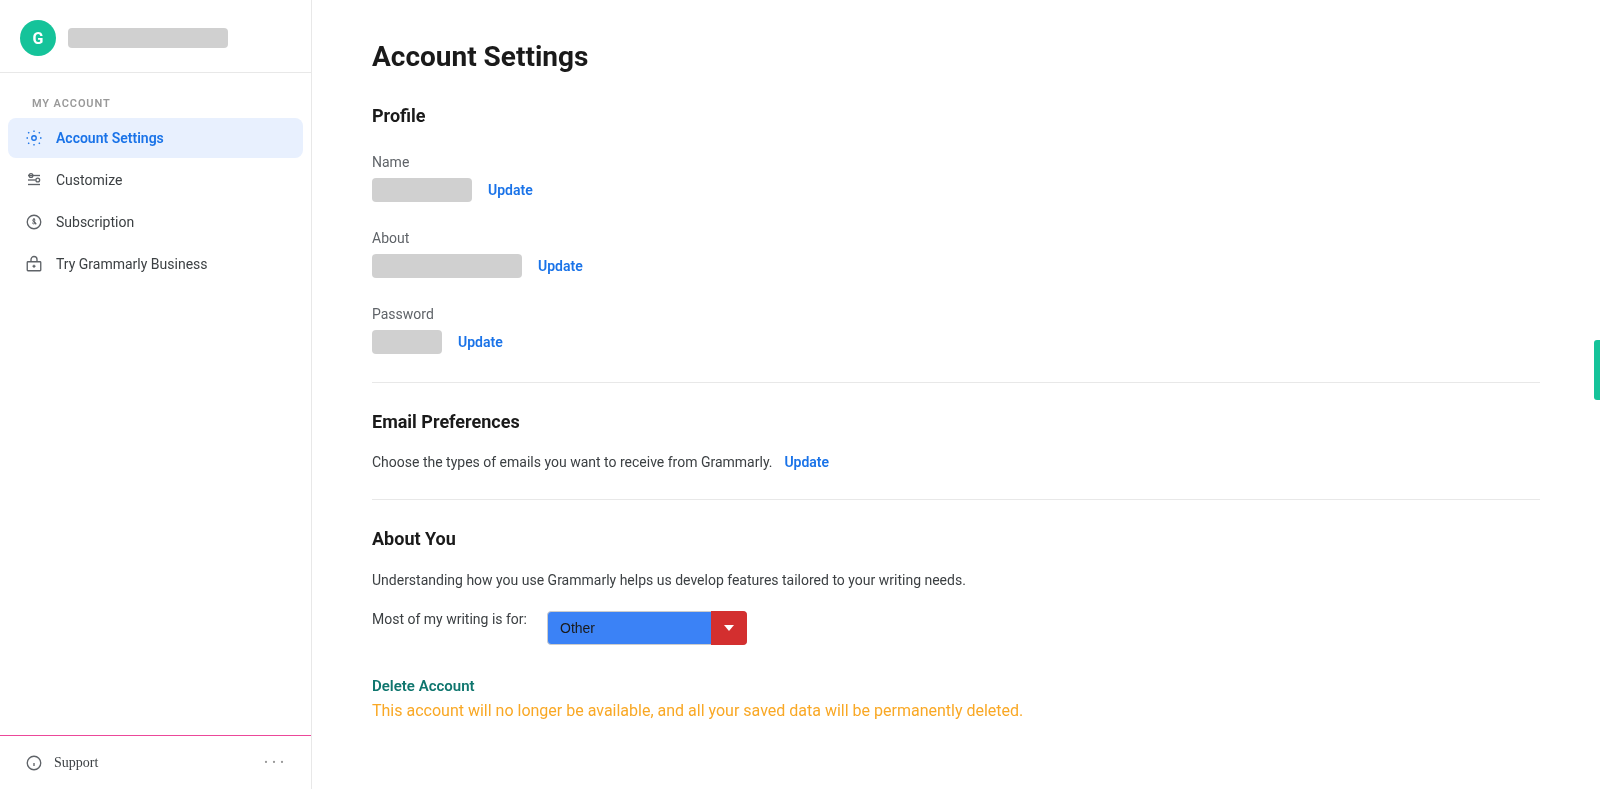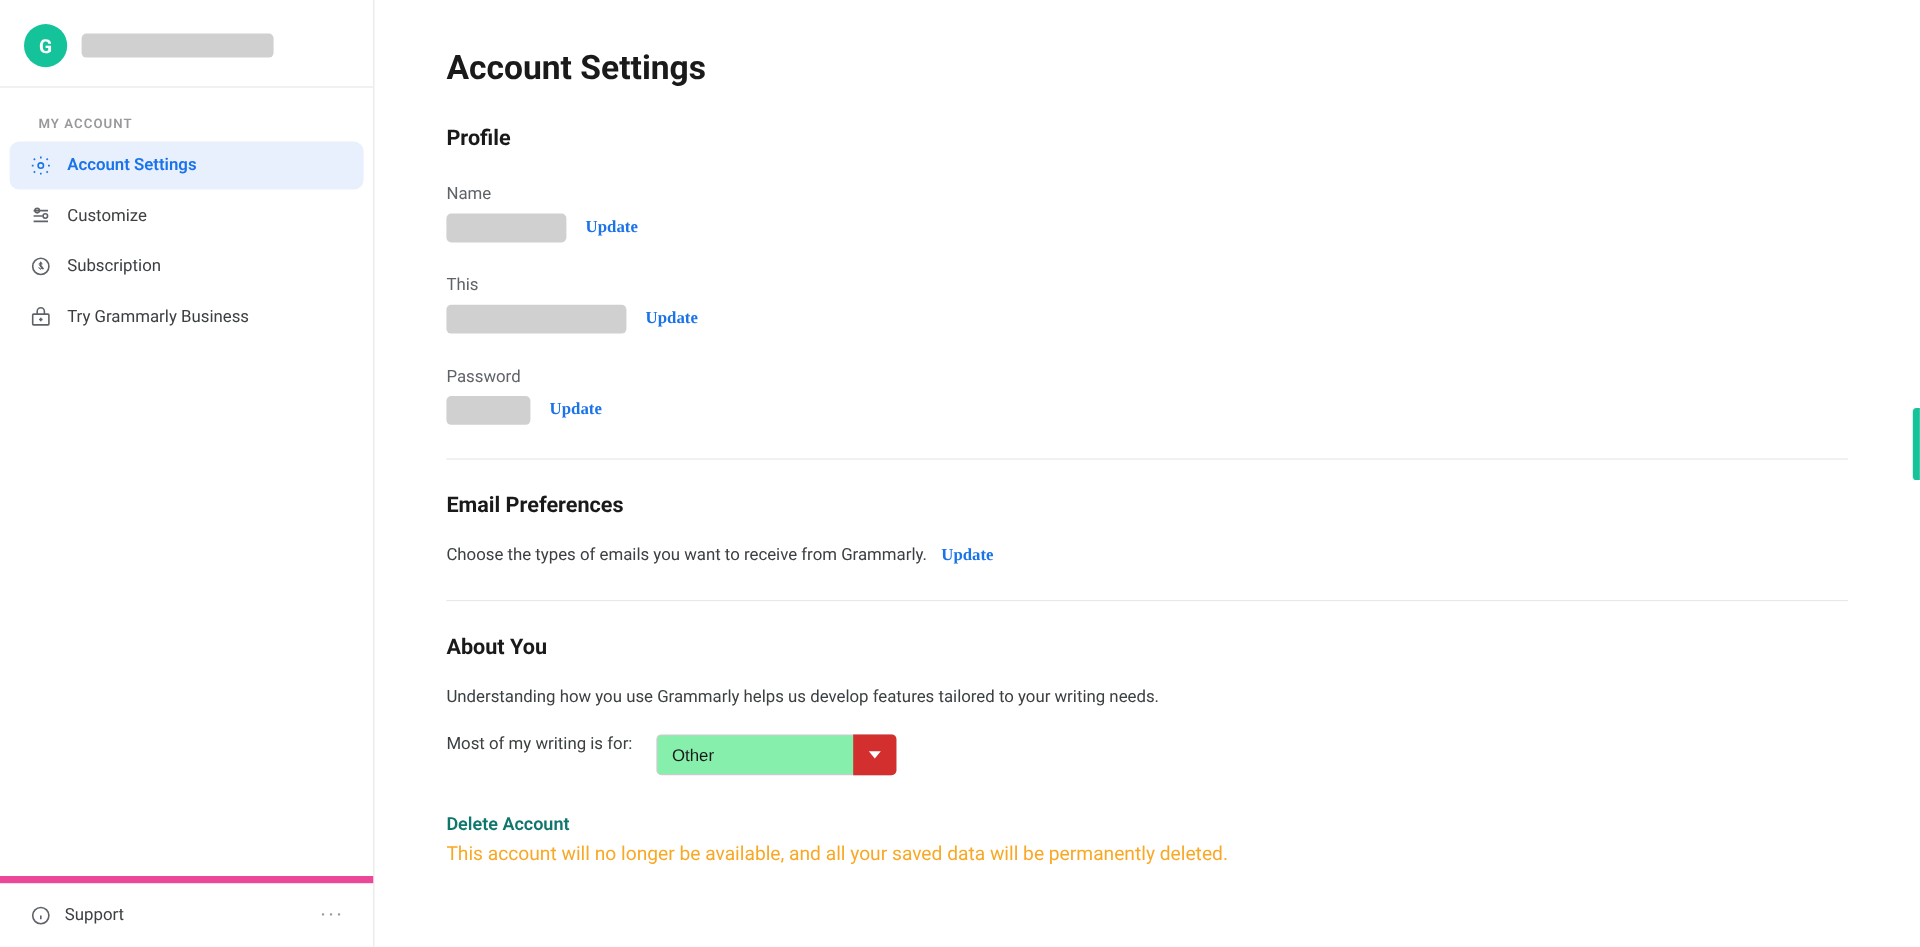--- a/index.html
+++ b/index.html
@@ -92,24 +92,25 @@
       color: #1a73e8;
     }
 
     .nav-label {
       font-size: 14px;
       color: #3c4043;
     }
 
     .sidebar-footer {
       padding: 16px 24px;
-      border-top: 6px solid #ec4899;
+      border-top: 1px solid #ec4899;
       display: flex;
       align-items: center;
       justify-content: space-between;
+      font-family: Liberation Serif, serif;
     }
 
     .support-item {
       display: flex;
       align-items: center;
       gap: 10px;
       cursor: pointer;
     }
 
     .support-label {
@@ -178,21 +179,20 @@
     .field-placeholder.name { width: 100px; }
     .field-placeholder.email { width: 150px; }
     .field-placeholder.password { width: 70px; }
 
     .update-link {
       font-size: 14px;
       font-weight: 600;
       color: #1a73e8;
       cursor: pointer;
       text-decoration: none;
-      font-family: Liberation Serif, serif;
     }
 
     .email-pref-text {
       font-size: 14px;
       color: #3c4043;
       display: inline;
     }
 
     .about-you-description {
       font-size: 14px;
@@ -217,21 +217,21 @@
     }
 
     .writing-select {
       width: 200px;
       padding: 8px 40px 8px 12px;
       font-size: 14px;
       color: #1a1a1a;
       border: 1px solid #ccc;
       border-radius: 4px;
       appearance: none;
-      background: #86efac;
+      background: #3b82f6;
       cursor: pointer;
     }
 
     .select-arrow {
       position: absolute;
       right: 0;
       top: 0;
       bottom: 0;
       width: 36px;
       background: #d32f2f;
@@ -370,21 +370,21 @@
 
     <div class="field-row">
       <div class="field-label">Name</div>
       <div class="field-value-row">
         <div class="field-placeholder name"></div>
         <a class="update-link">Update</a>
       </div>
     </div>
 
     <div class="field-row">
-      <div class="field-label">This</div>
+      <div class="field-label">About</div>
       <div class="field-value-row">
         <div class="field-placeholder email"></div>
         <a class="update-link">Update</a>
       </div>
     </div>
 
     <div class="field-row">
       <div class="field-label">Password</div>
       <div class="field-value-row">
         <div class="field-placeholder password"></div>

